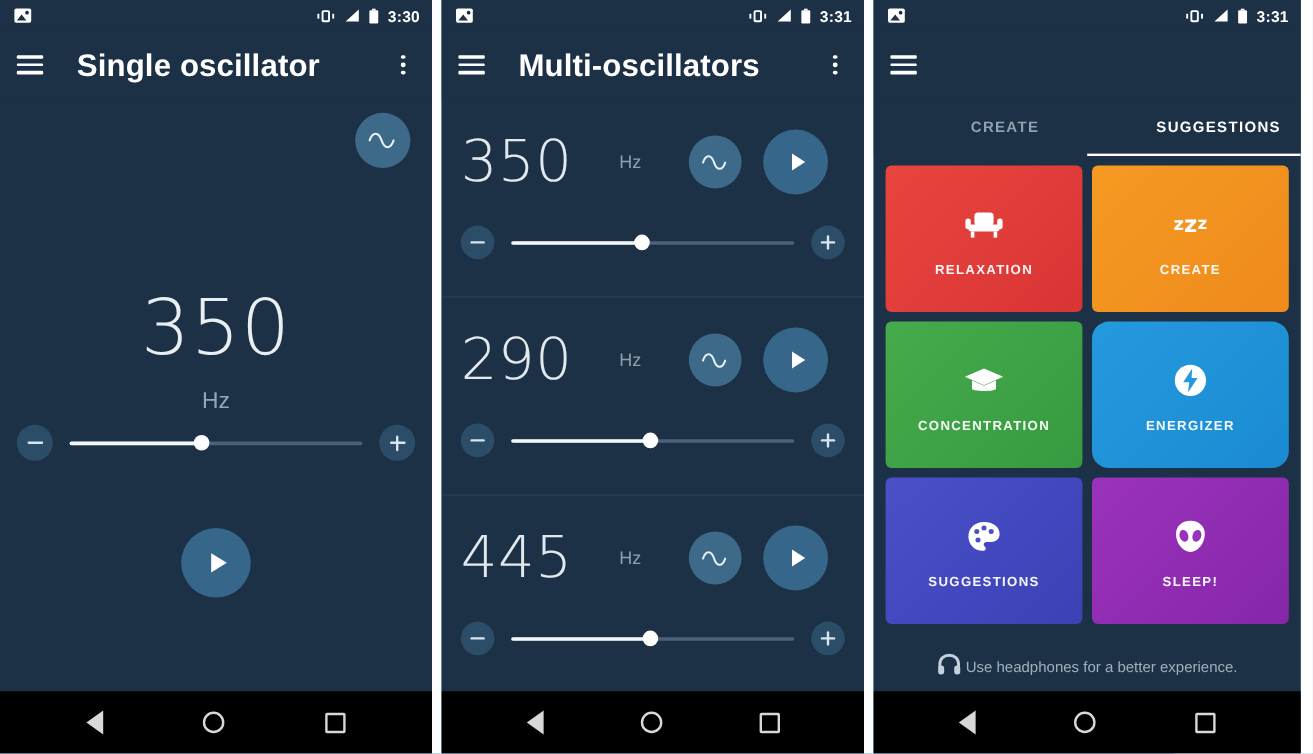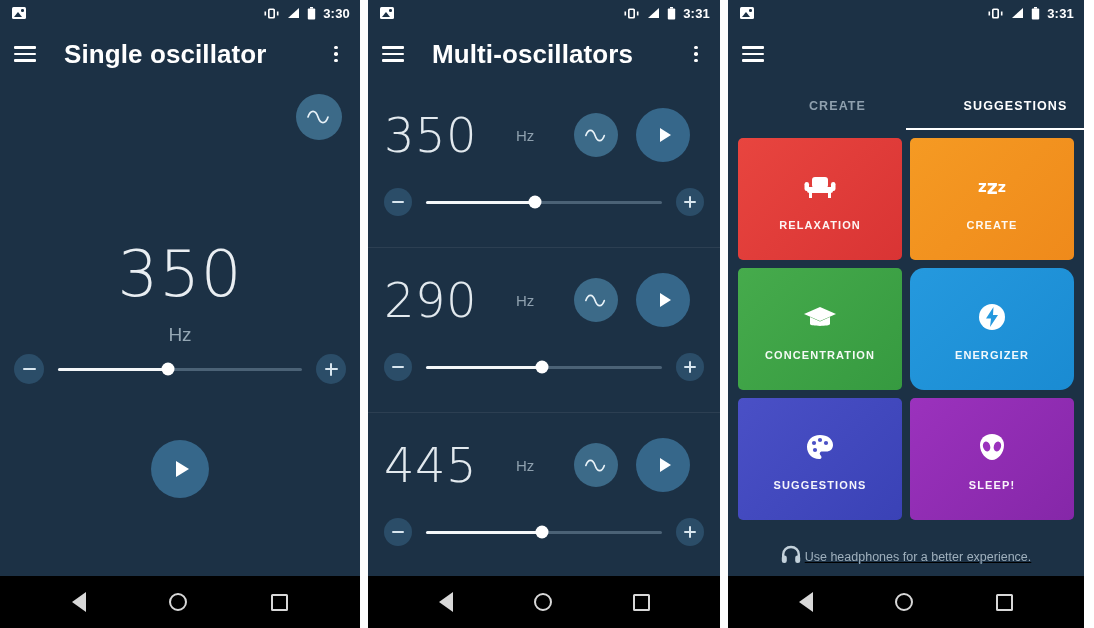--- a/index.html
+++ b/index.html
@@ -193,21 +193,21 @@
     color: #ffffff; font-size: 11px; letter-spacing: 1.1px; font-weight: bold;
     opacity: .95;
   }
   .zzz { font-family: "DejaVu Sans", sans-serif; font-weight: bold; color: #fff; }
   .zzz .z1 { font-size: 15px; }
   .zzz .z2 { font-size: 19px; vertical-align: 3px; }
   .zzz .z3 { font-size: 14px; vertical-align: 9px; }
 
   .p3-footer {
     margin-top: auto; display: flex; align-items: center; justify-content: center;
-    gap: 4px; padding-bottom: 12px; text-decoration: underline;
+    gap: 4px; padding-bottom: 12px;
   }
   .p3-footer .txt { color: #9fb0bd; font-size: 12.5px; }
 
   
   .navbar {
     position: absolute; left: 0; right: 0; bottom: 0; height: 52px;
     background: #000000; display: flex; align-items: center;
     justify-content: space-around; padding: 0 30px;
   }
   .nav-back {

